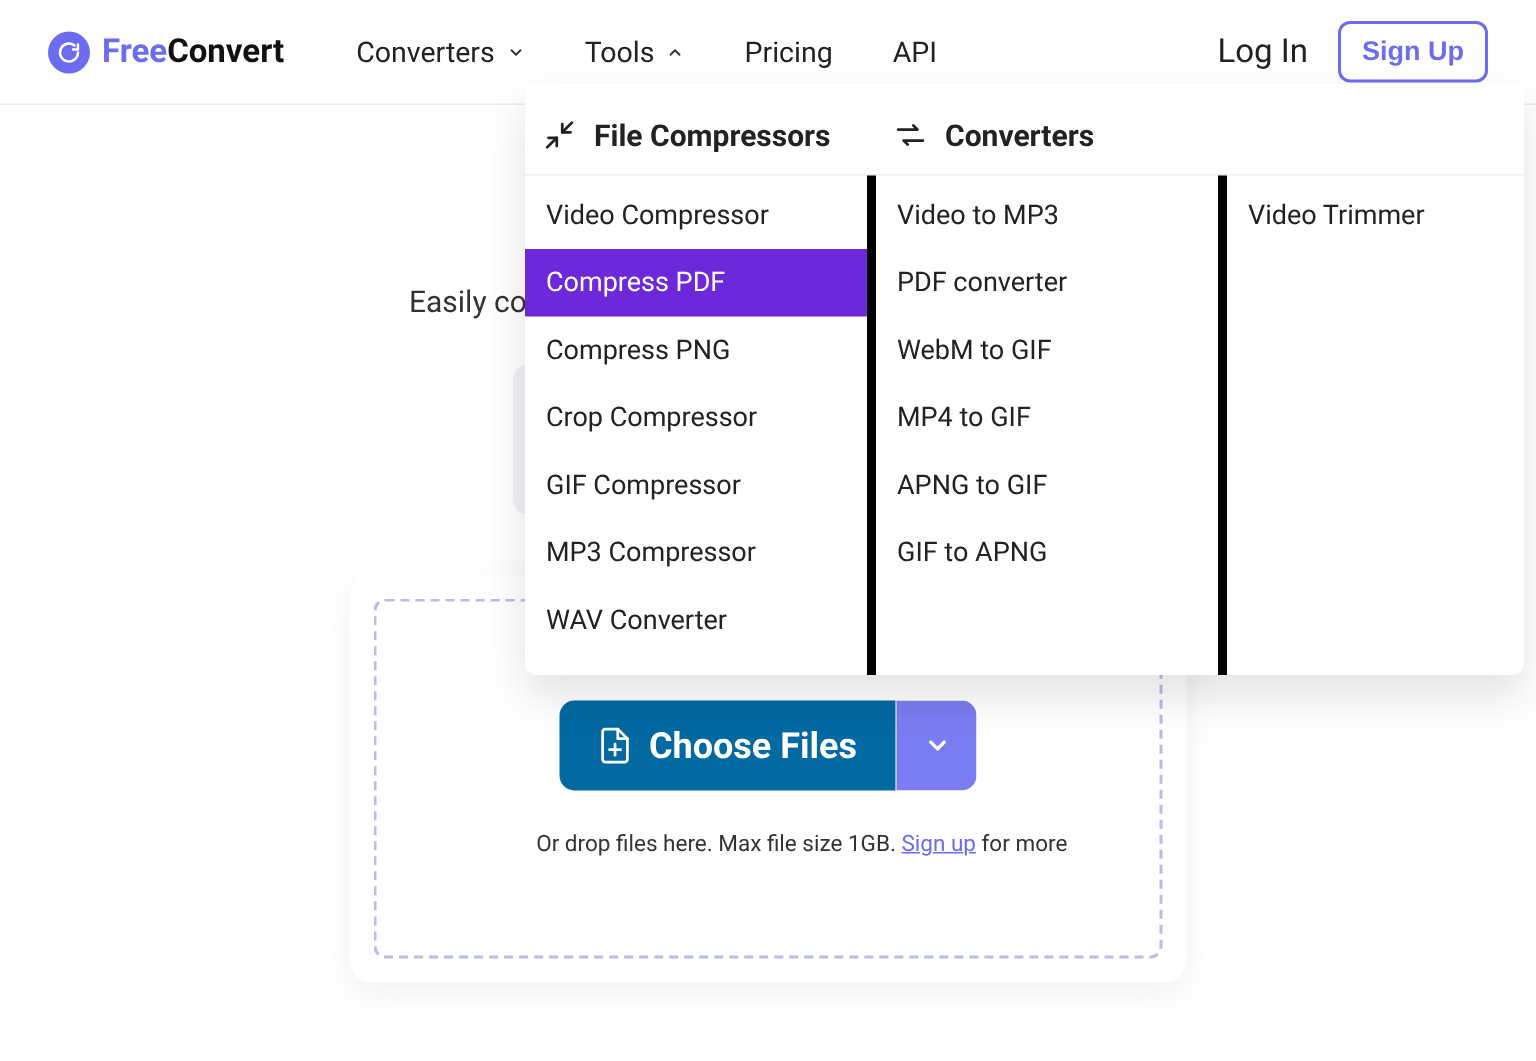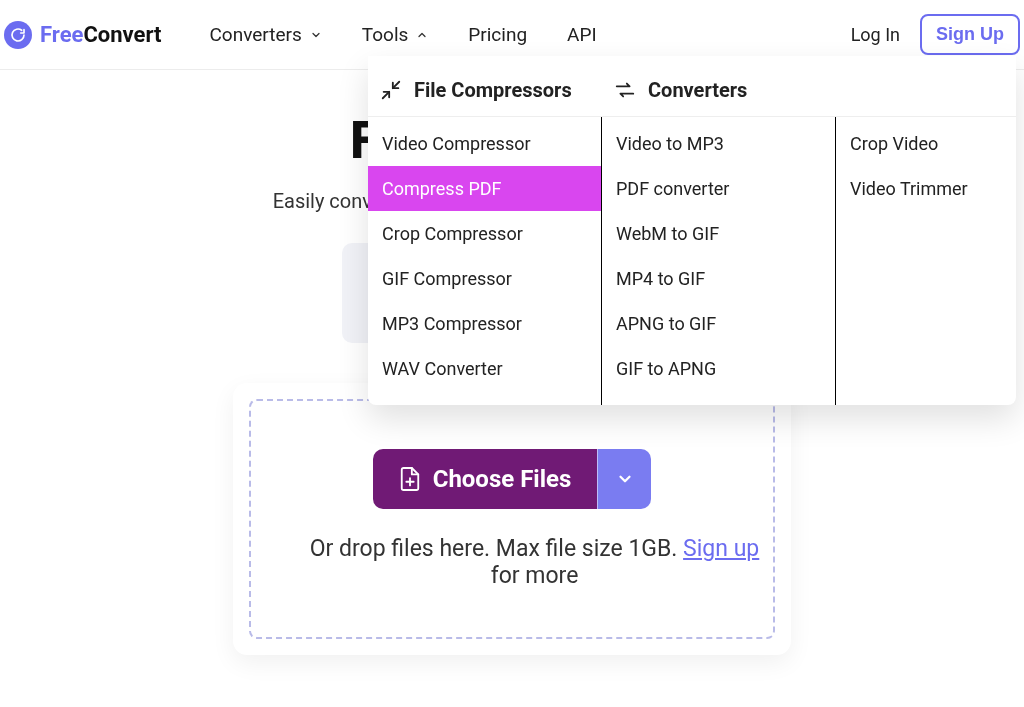--- a/index.html
+++ b/index.html
@@ -8,21 +8,21 @@
     background: #fff;
     width: 1024px;
     height: 707px;
     overflow: hidden;
     position: relative;
   }
   .topbar {
     display: flex;
     align-items: center;
     height: 70px;
-    padding: 0 4px;
+    padding: 0 32px;
     border-bottom: 1px solid #ececec;
     justify-content: flex-end;
   }
   .logo {
     display: flex;
     align-items: center;
     gap: 8px;
     margin-right: 48px;
   }
   .logo-mark {
@@ -35,21 +35,21 @@
   .logo-text { font-size: 22px; font-weight: 700; color: #111; }
   .logo-text .free { color: #6b6cf0; font-weight: 700; }
   .nav { display: flex; align-items: center; gap: 40px; }
   .nav-item {
     display: flex; align-items: center; gap: 8px;
     font-size: 19px; color: #222; cursor: pointer;
   }
   .chev { width: 12px; height: 12px; }
   .spacer { flex: 1; }
   .auth { display: flex; align-items: center; gap: 20px; }
-  .login { font-size: 18px; color: #222; cursor: pointer; }
+  .login { font-size: 22px; color: #222; cursor: pointer; }
   .signup {
     border: 2px solid #6b6cf0; color: #6b6cf0;
     padding: 8px 14px; border-radius: 8px;
     font-size: 18px; font-weight: 600; cursor: pointer;
     background: #fff;
   }
 
   .page {
     padding-top: 40px;
     text-align: center;
@@ -83,72 +83,72 @@
     border-radius: 8px;
     height: 240px;
     display: flex; flex-direction: column;
     align-items: center; justify-content: center;
     gap: 26px;
   }
   .choose-wrap { display: flex; }
   .choose-btn {
     display: flex; align-items: center; justify-content: center;
     gap: 12px;
-    background: #701a75; color: #fff;
+    background: #0369a1; color: #fff;
     font-size: 24px; font-weight: 700;
     padding: 16px 26px;
     border-top-left-radius: 10px; border-bottom-left-radius: 10px;
     cursor: pointer;
   }
   .choose-caret {
     width: 54px;
     background: #7a7cf1;
     border-left: 1px solid rgba(255,255,255,0.5);
     border-top-right-radius: 10px; border-bottom-right-radius: 10px;
     display: flex; align-items: center; justify-content: center;
     cursor: pointer;
   }
-  .drop-text { font-size: 23px; color: #333; margin-left: 45px; }
+  .drop-text { font-size: 15px; color: #333; margin-left: 45px; }
   .drop-text a { color: #6b6cf0; text-decoration: underline; cursor: pointer; }
 
   
   .mega {
     position: absolute;
     top: 56px;
-    left: 368px;
+    left: 350px;
     right: 8px;
     background: #fff;
     box-shadow: 0 14px 32px rgba(0,0,0,0.12);
     border-radius: 0 0 8px 8px;
     z-index: 50;
   }
   .mega-head {
     display: grid;
     grid-template-columns: 234px 234px 1fr;
     padding: 22px 12px 14px 12px;
     border-bottom: 1px solid #eee;
   }
   .mega-head .col-title {
     display: flex; align-items: center; gap: 12px;
     font-size: 20px; font-weight: 700; color: #222;
   }
   .mega-body {
     display: grid;
     grid-template-columns: 234px 234px 1fr;
   }
-  .mega-col { border-right: 1px solid #000000; padding: 4px 0 14px 0; }
+  .mega-col { border-right: 6px solid #000000; padding: 4px 0 14px 0; }
   .mega-col:last-child { border-right: none; }
   .mega-item {
     padding: 12px 14px;
     font-size: 18px;
     color: #222;
     cursor: pointer;
     white-space: nowrap;
   }
-  .mega-item.selected { background: #d946ef; color: #fff; }
+  .mega-item.selected { background: #6d28d9; color: #fff; }
   .ico { width: 22px; height: 22px; flex: 0 0 22px; }
 </style>
 </head>
 <body>
 
 <div class="topbar">
   <div class="logo">
     <span class="logo-mark">
       <svg viewBox="0 0 24 24" fill="none" stroke="#fff" stroke-width="2.5" stroke-linecap="round" stroke-linejoin="round">
         <path d="M21 12a9 9 0 1 1-3.5-7.1"></path>
@@ -236,31 +236,31 @@
           <path d="M21 16H7l3 3"></path>
       </svg>
       <span>Converters</span>
     </div>
   </div>
   <div class="mega-body" id="mega-body">
 
   <div class="mega-col">
         <div class="mega-item">Video Compressor</div>
         <div class="mega-item selected">Compress PDF</div>
+        <div class="mega-item">Compress PNG</div>
         <div class="mega-item">Crop Compressor</div>
         <div class="mega-item">GIF Compressor</div>
         <div class="mega-item">MP3 Compressor</div>
         <div class="mega-item">WAV Converter</div>
       </div>
       <div class="mega-col">
         <div class="mega-item">Video to MP3</div>
         <div class="mega-item">PDF converter</div>
         <div class="mega-item">WebM to GIF</div>
         <div class="mega-item">MP4 to GIF</div>
         <div class="mega-item">APNG to GIF</div>
         <div class="mega-item">GIF to APNG</div>
       </div>
       <div class="mega-col">
-        <div class="mega-item">Crop Video</div>
         <div class="mega-item">Video Trimmer</div>
       </div>
     </div>
 </div>
 
 </body></html>

